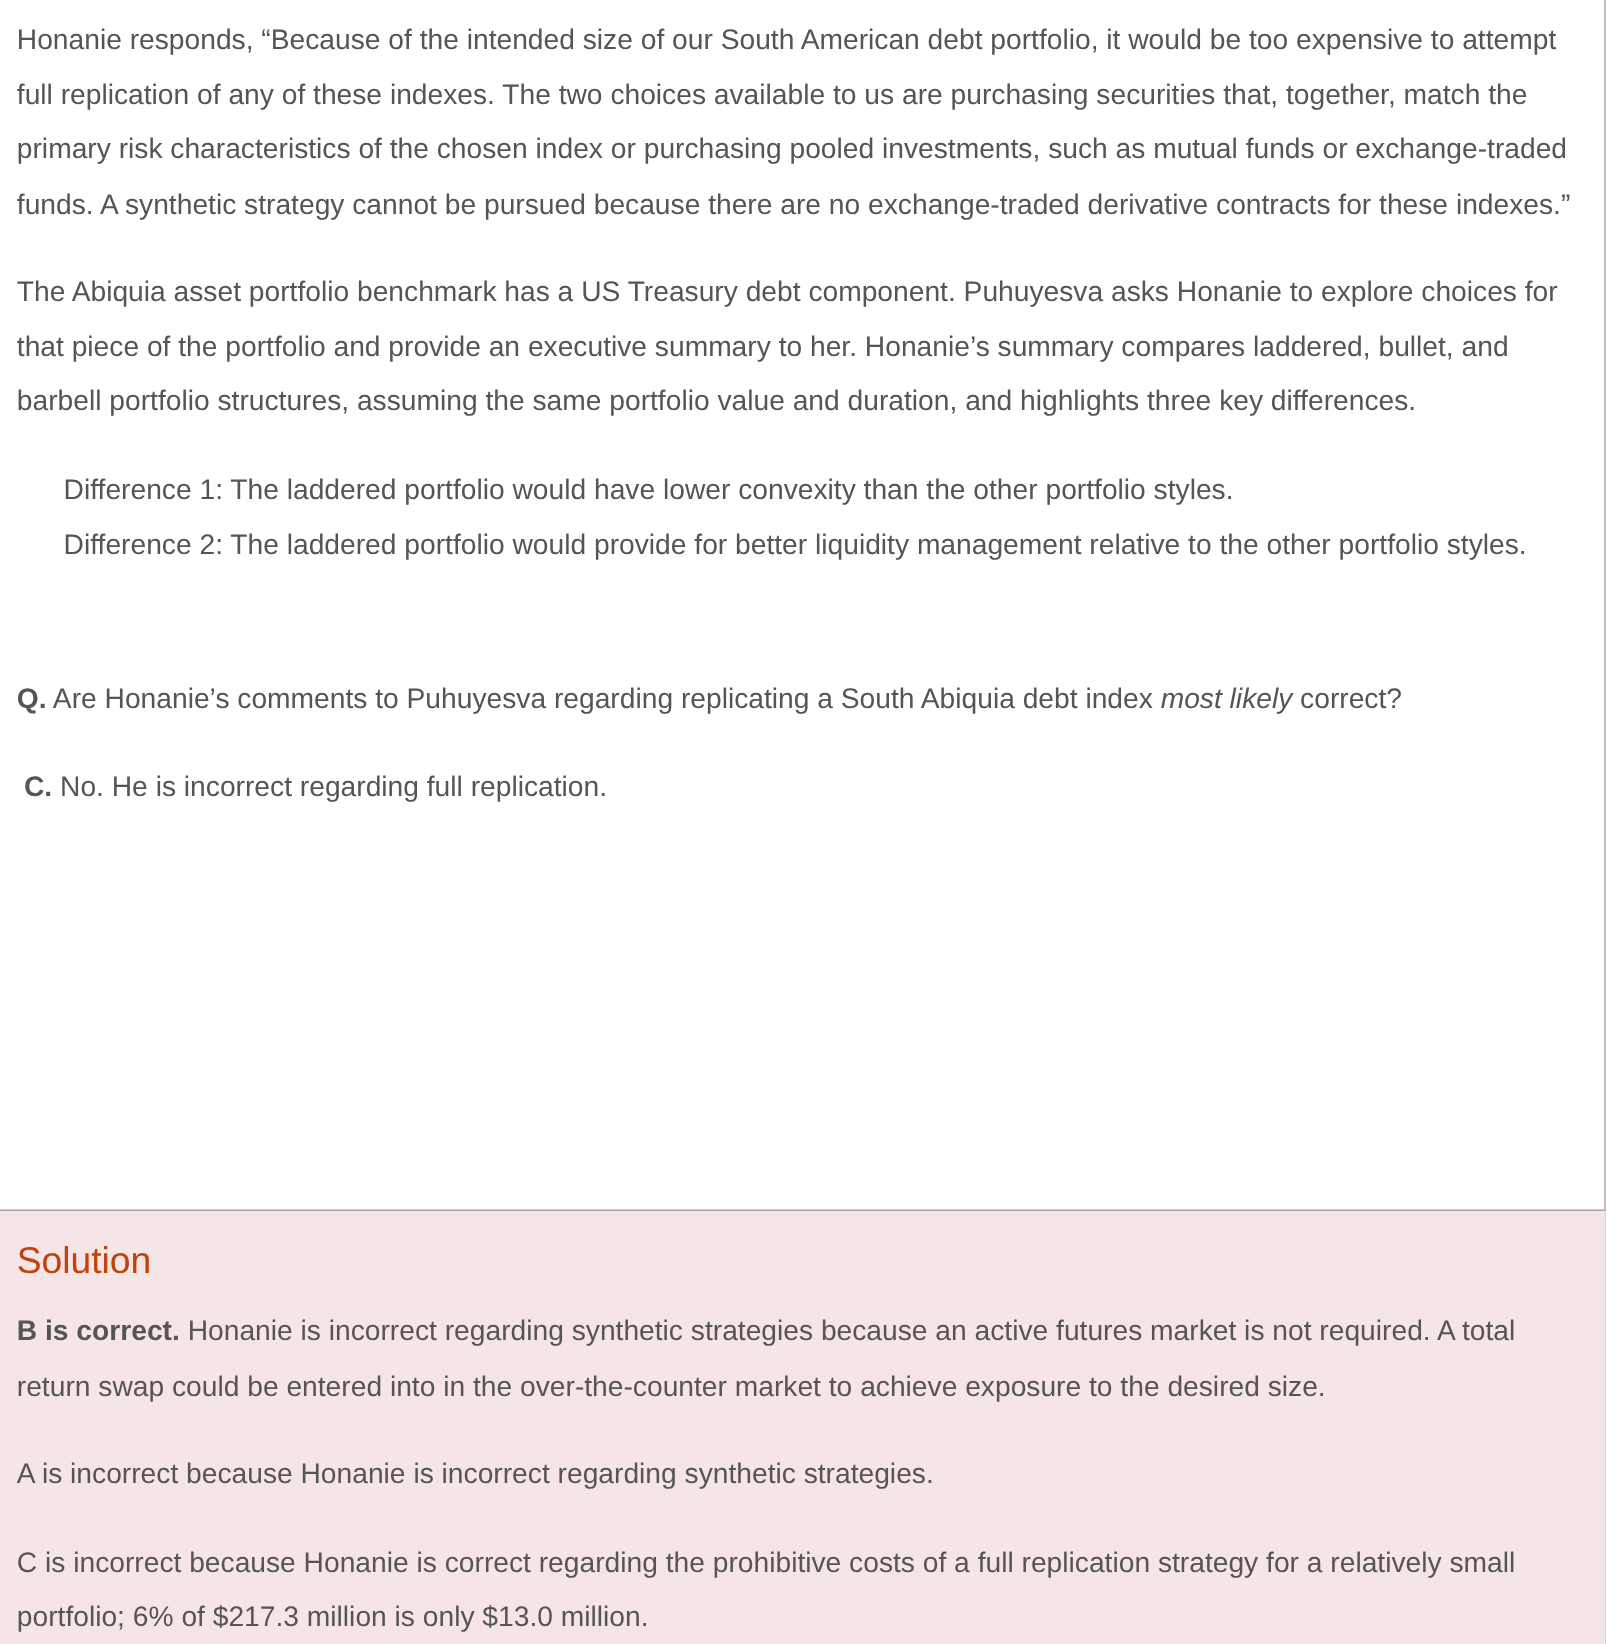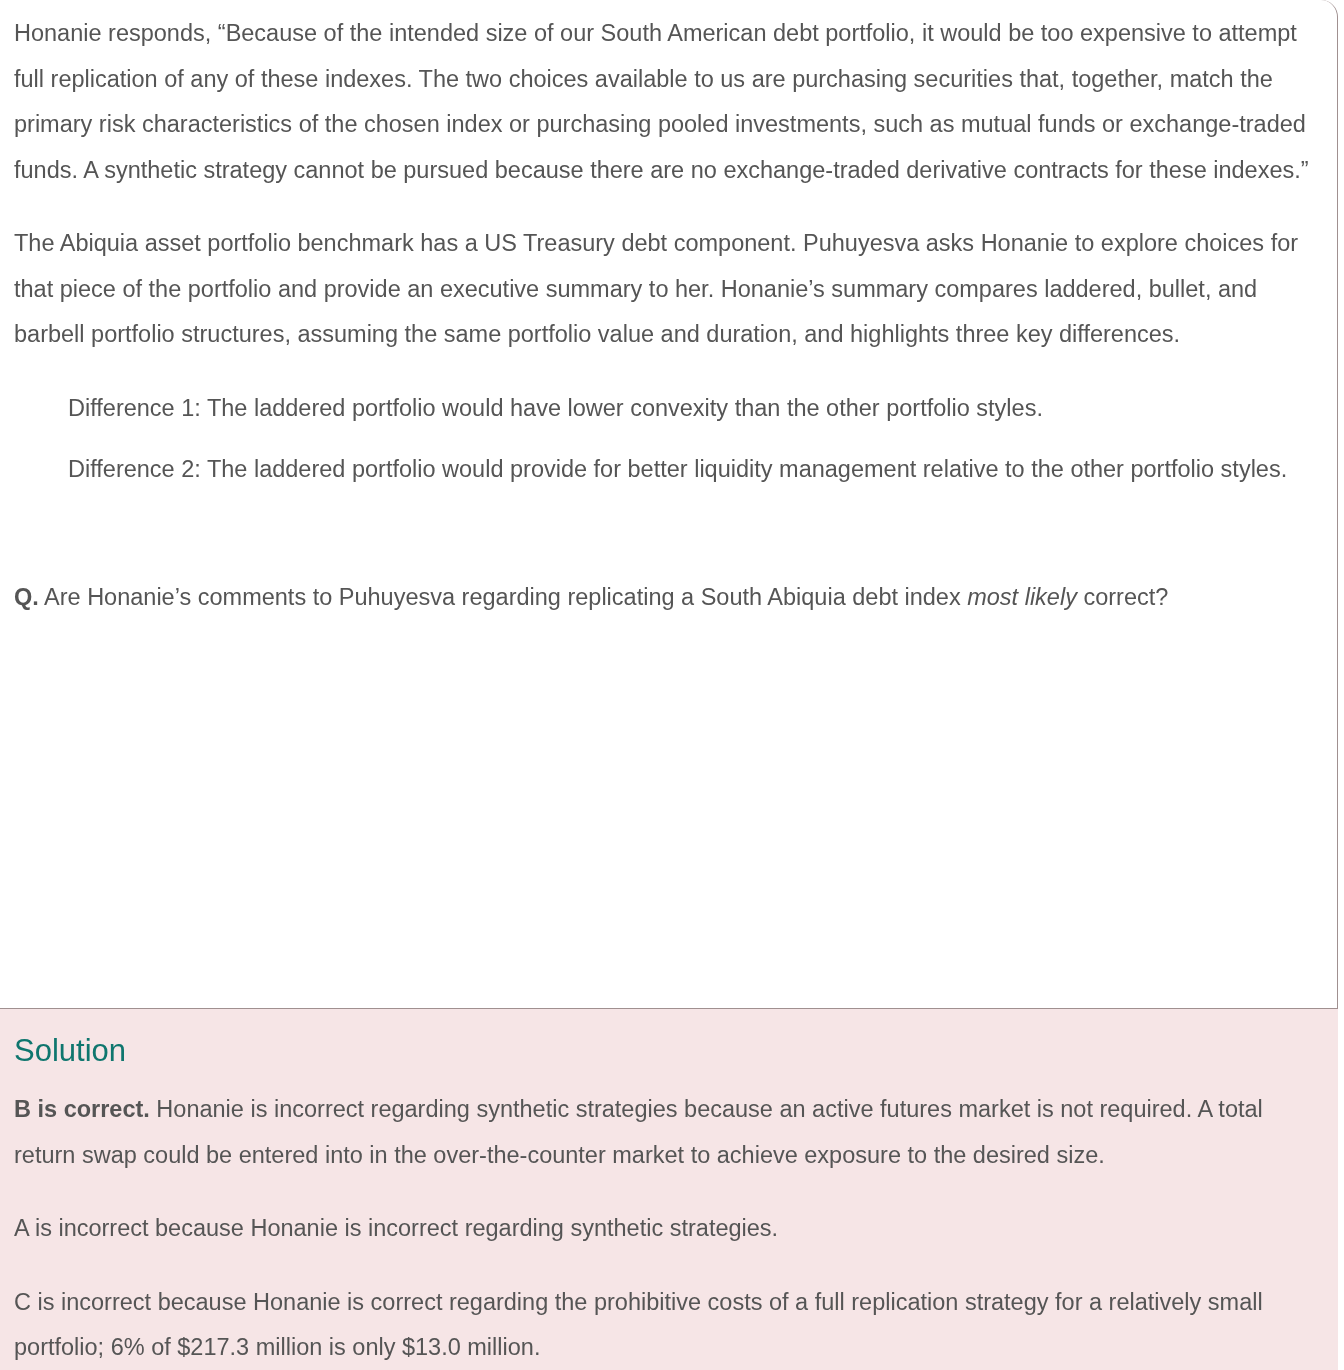--- a/index.html
+++ b/index.html
@@ -17,38 +17,37 @@
     }
     .frame {
       position: absolute;
       left: 0;
       top: 0;
       width: 1338px;
       height: 1370px;
       border-right: 1.5px solid #a09090;
       box-sizing: border-box;
       background: #ffffff;
-      border-radius: 17px;
     }
     .content {
       padding: 0 14px 0 14px;
       font-size: 23.5px;
       line-height: 45.5px;
     }
     .para {
       margin: 11px 0 0 0;
     }
     .para + .para {
       margin-top: 28px;
     }
     .diffs {
       margin: 28px 0 0 38px;
     }
     .diff {
-      margin: 16px;
+      margin: 1px;
     }
     .question {
       margin: 82px 0 0 0;
     }
     .q-label {
       font-weight: bold;
       color: #555555;
     }
     .question em {
       font-style: italic;
@@ -72,21 +71,21 @@
       background: #f6e5e6;
       border-top: 1.5px solid #a09090;
       box-sizing: border-box;
       padding: 0 14px;
     }
     .solution-title {
       font-size: 31px;
       line-height: 40px;
       margin: 22px 0 0 0;
       font-weight: normal;
-      color: #0f766e;
+      color: #c2410c;
     }
     .sol-para {
       font-size: 23.5px;
       line-height: 45.5px;
       margin: 16px 0 0 0;
     }
     .sol-para + .sol-para {
       margin-top: 28px;
     }
     .sol-bold {
@@ -102,20 +101,21 @@
     <p class="para">The Abiquia asset portfolio benchmark has a US Treasury debt component. Puhuyesva asks Honanie to explore choices for that piece of the portfolio and provide an executive summary to her. Honanie’s summary compares laddered, bullet, and barbell portfolio structures, assuming the same portfolio value and duration, and highlights three key differences.</p>
 
     <div class="diffs">
       <p class="diff">Difference 1: The laddered portfolio would have lower convexity than the other portfolio styles.</p>
       <p class="diff">Difference 2: The laddered portfolio would provide for better liquidity management relative to the other portfolio styles.</p>
     </div>
 
     <p class="question"><span class="q-label">Q.</span><span> Are Honanie’s comments to Puhuyesva regarding replicating a South Abiquia debt index </span><em>most likely</em><span> correct?</span></p>
 
     <div class="options">
+      <p class="option"><span class="opt-letter">C.</span><span> No. He is incorrect regarding full replication.</span></p>
     </div>
   </div>
 </div>
 
 <div class="solution">
   <h2 class="solution-title">Solution</h2>
   <p class="sol-para"><span class="sol-bold">B is correct.</span><span> Honanie is incorrect regarding synthetic strategies because an active futures market is not required. A total return swap could be entered into in the over-the-counter market to achieve exposure to the desired size.</span></p>
   <p class="sol-para">A is incorrect because Honanie is incorrect regarding synthetic strategies.</p>
   <p class="sol-para">C is incorrect because Honanie is correct regarding the prohibitive costs of a full replication strategy for a relatively small portfolio; 6% of $217.3 million is only $13.0 million.</p>
 </div>

